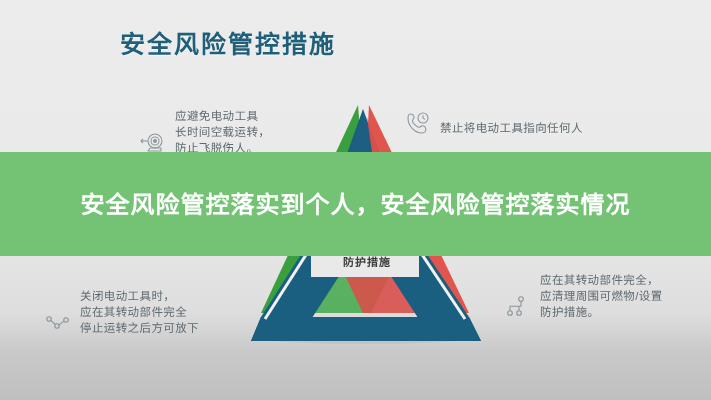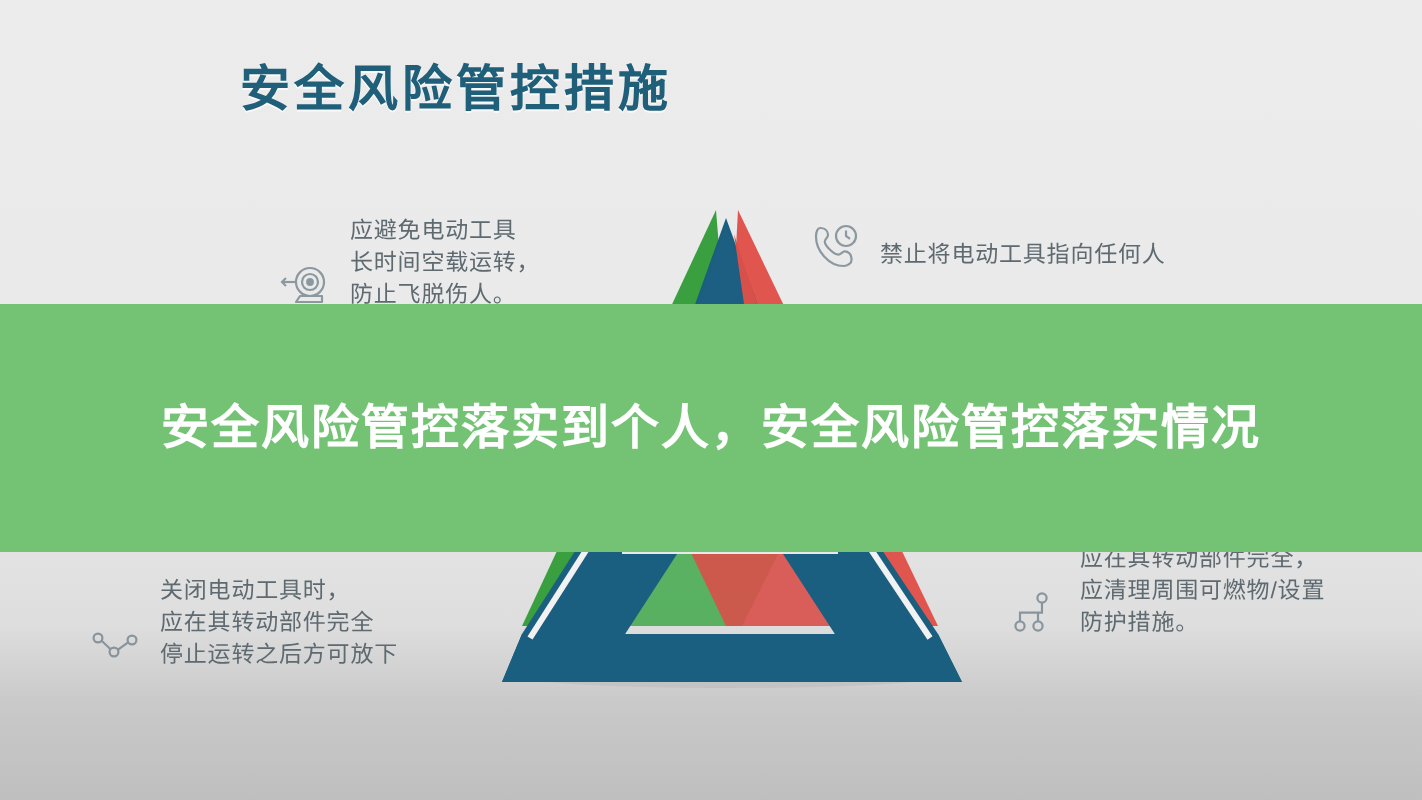--- a/index.html
+++ b/index.html
@@ -68,21 +68,21 @@
   .b-l1{left:140px;top:108px;width:190px;}
   .b-l2{left:118px;top:196px;width:210px;}
   .b-l3{left:45px;top:288px;width:215px;}
   .b-r1{left:405px;top:108px;width:250px;}
   .b-r2{left:495px;top:196px;width:205px;}
   .b-r3{left:505px;top:272px;width:200px;}
   
   #overlay-band{
     position:absolute;
     left:0;top:152px;
-    width:711px;height:124px;
+    width:711px;height:104px;
     background:#74c375;
     display:flex;
     align-items:center;
     justify-content:center;
   }
   #overlay-text{
     width:640px;
     text-align:center;
     font-size:24px;
     font-weight:bold;

